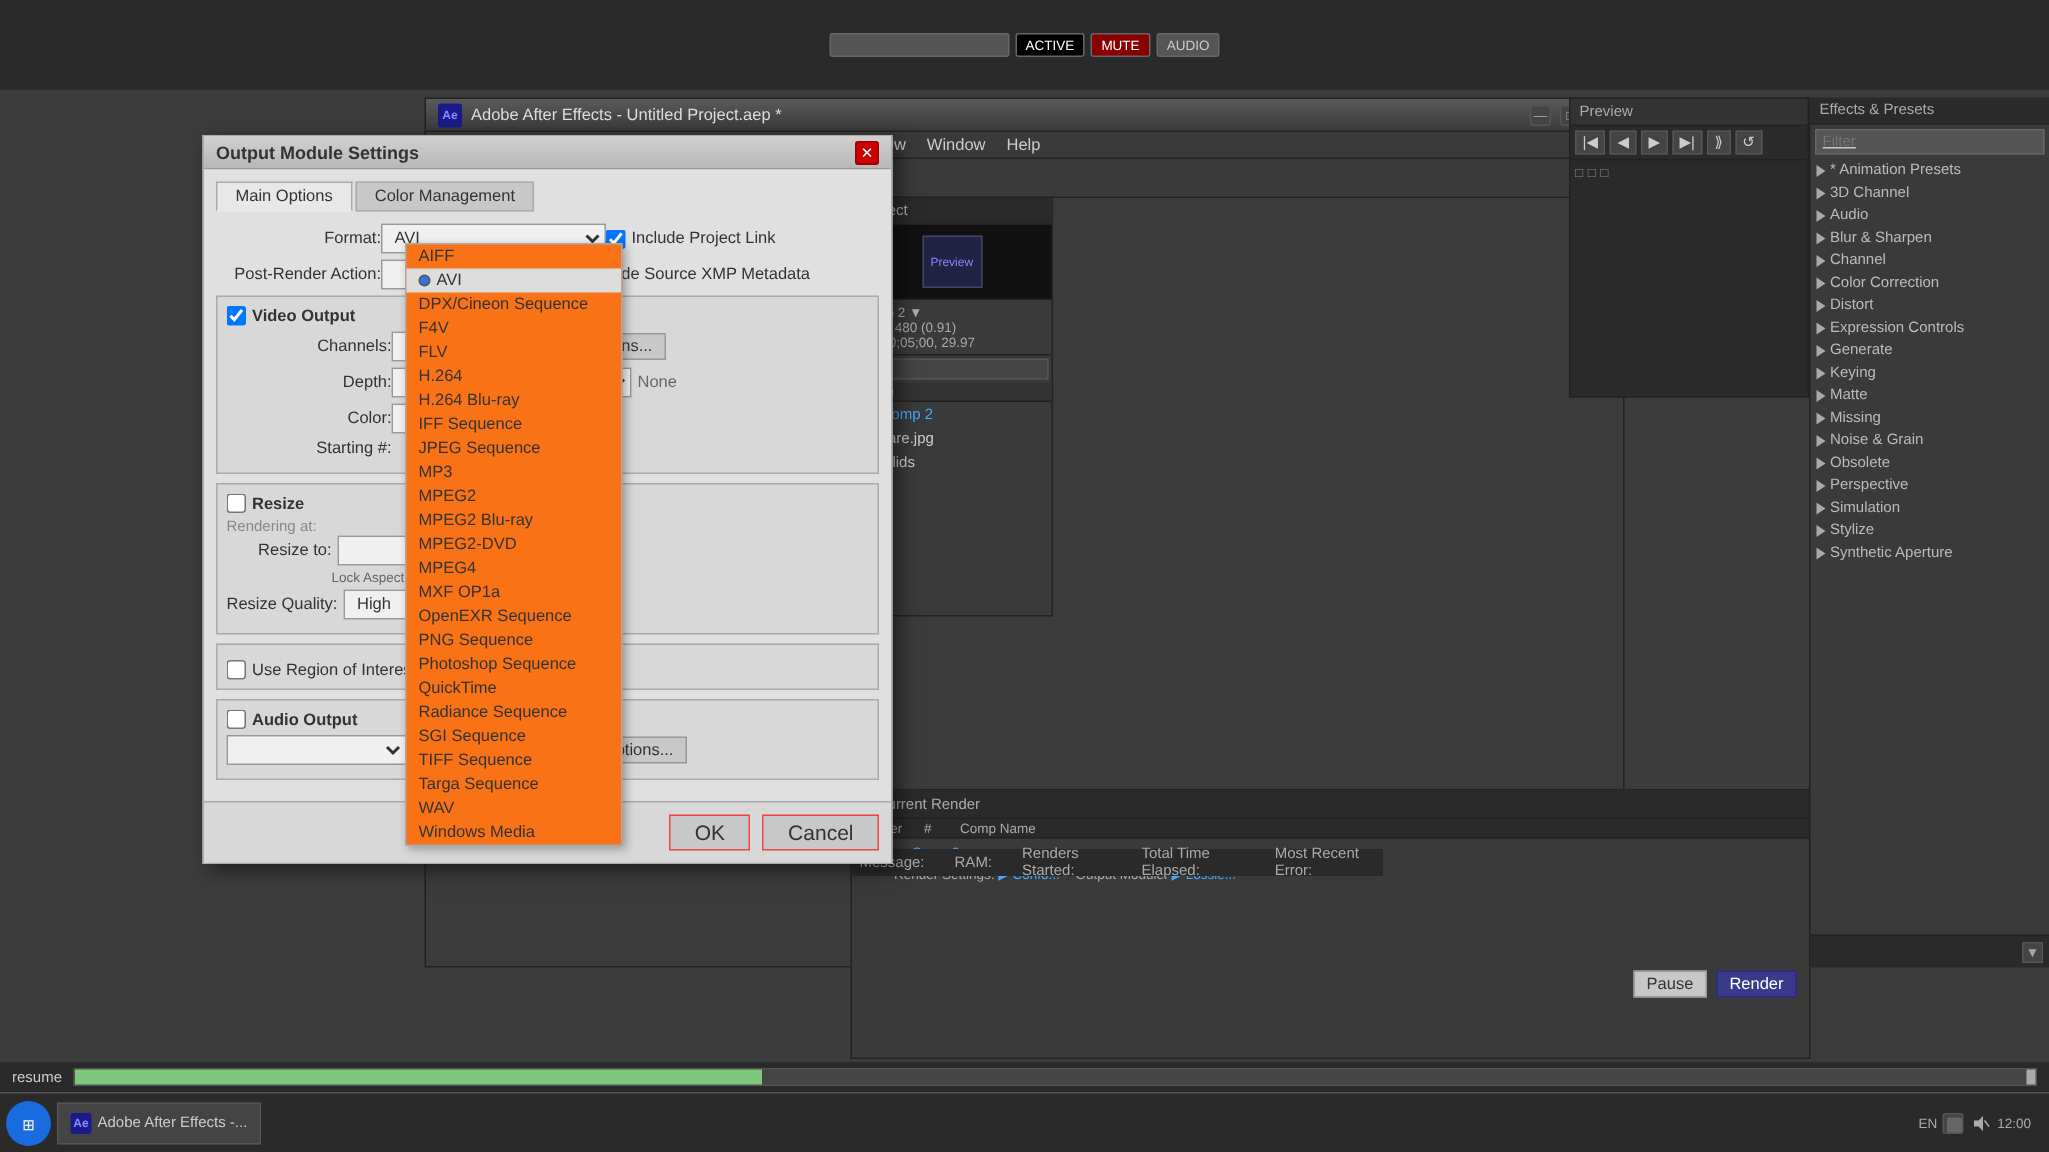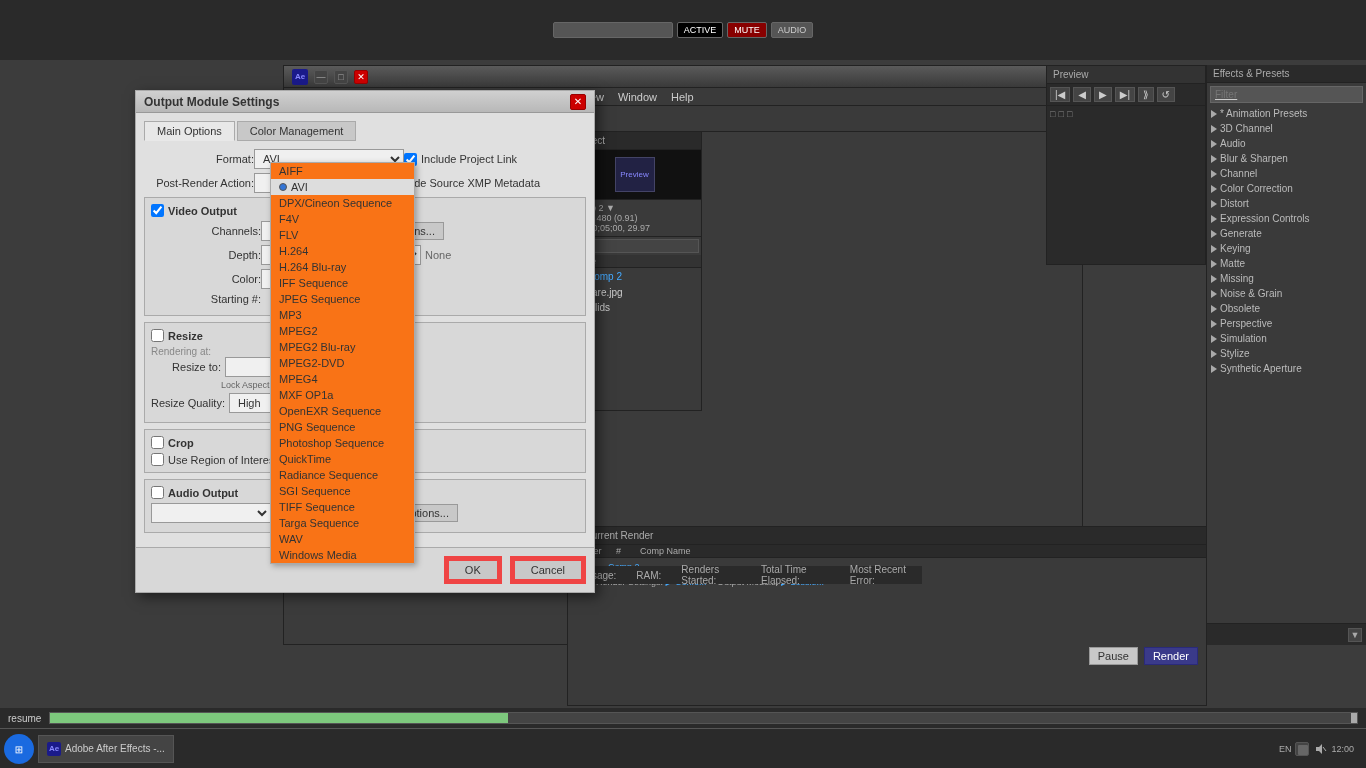--- a/index.html
+++ b/index.html
@@ -276,23 +276,23 @@
       display: flex;
       justify-content: flex-end;
       gap: 8px;
       padding: 8px;
       background: #d8d8d8;
       border-top: 1px solid #aaa;
     }
 
     .dialog-btn {
       background: #c8c8c8;
-      border: 5px solid #ef4444;
+      border: 1px solid #ef4444;
       color: #333;
-      font-size: 11px;
+      font-size: 14px;
       padding: 3px 16px;
       cursor: pointer;
     }
 
     
     .dropdown {
       position: absolute;
       top: 162px;
       left: 270px;
       width: 145px;
@@ -571,20 +571,21 @@
       <button class="media-btn active">ACTIVE</button>
       <button class="media-btn mute">MUTE</button>
       <button class="media-btn">AUDIO</button>
     </div>
   </div>
 
   <div class="ae-window">
 
     <div class="ae-titlebar">
       <div class="ae-logo">Ae</div>
+      <div class="ae-titlebar-title">Adobe After Effects - Untitled Project.aep *</div>
       <div class="window-btn">—</div>
       <div class="window-btn">□</div>
       <div class="window-btn" style="background:#c00;border-color:#900;color:white;">✕</div>
     </div>
 
     <div class="ae-menubar">
       <div class="menu-item">File</div>
       <div class="menu-item">Edit</div>
       <div class="menu-item">Composition</div>
       <div class="menu-item">Layer</div>
@@ -860,24 +861,20 @@
         </div>
         <div class="resize-row">
           <div class="form-label" style="min-width:70px;">Resize Quality:</div>
           <select class="form-select" style="width:80px;">
             <option>High</option>
           </select>
         </div>
       </div>
 
       <div class="section-box crop-section">
-        <label class="checkbox-label">
-          <input type="checkbox" style="">
-          <strong>Crop</strong>
-        </label>
         <div style="margin-top:4px;">
           <label class="checkbox-label">
             <input type="checkbox" style="">
             <span>Use Region of Interest</span>
           </label>
         </div>
       </div>
 
       <div class="section-box">
         <label class="checkbox-label">

